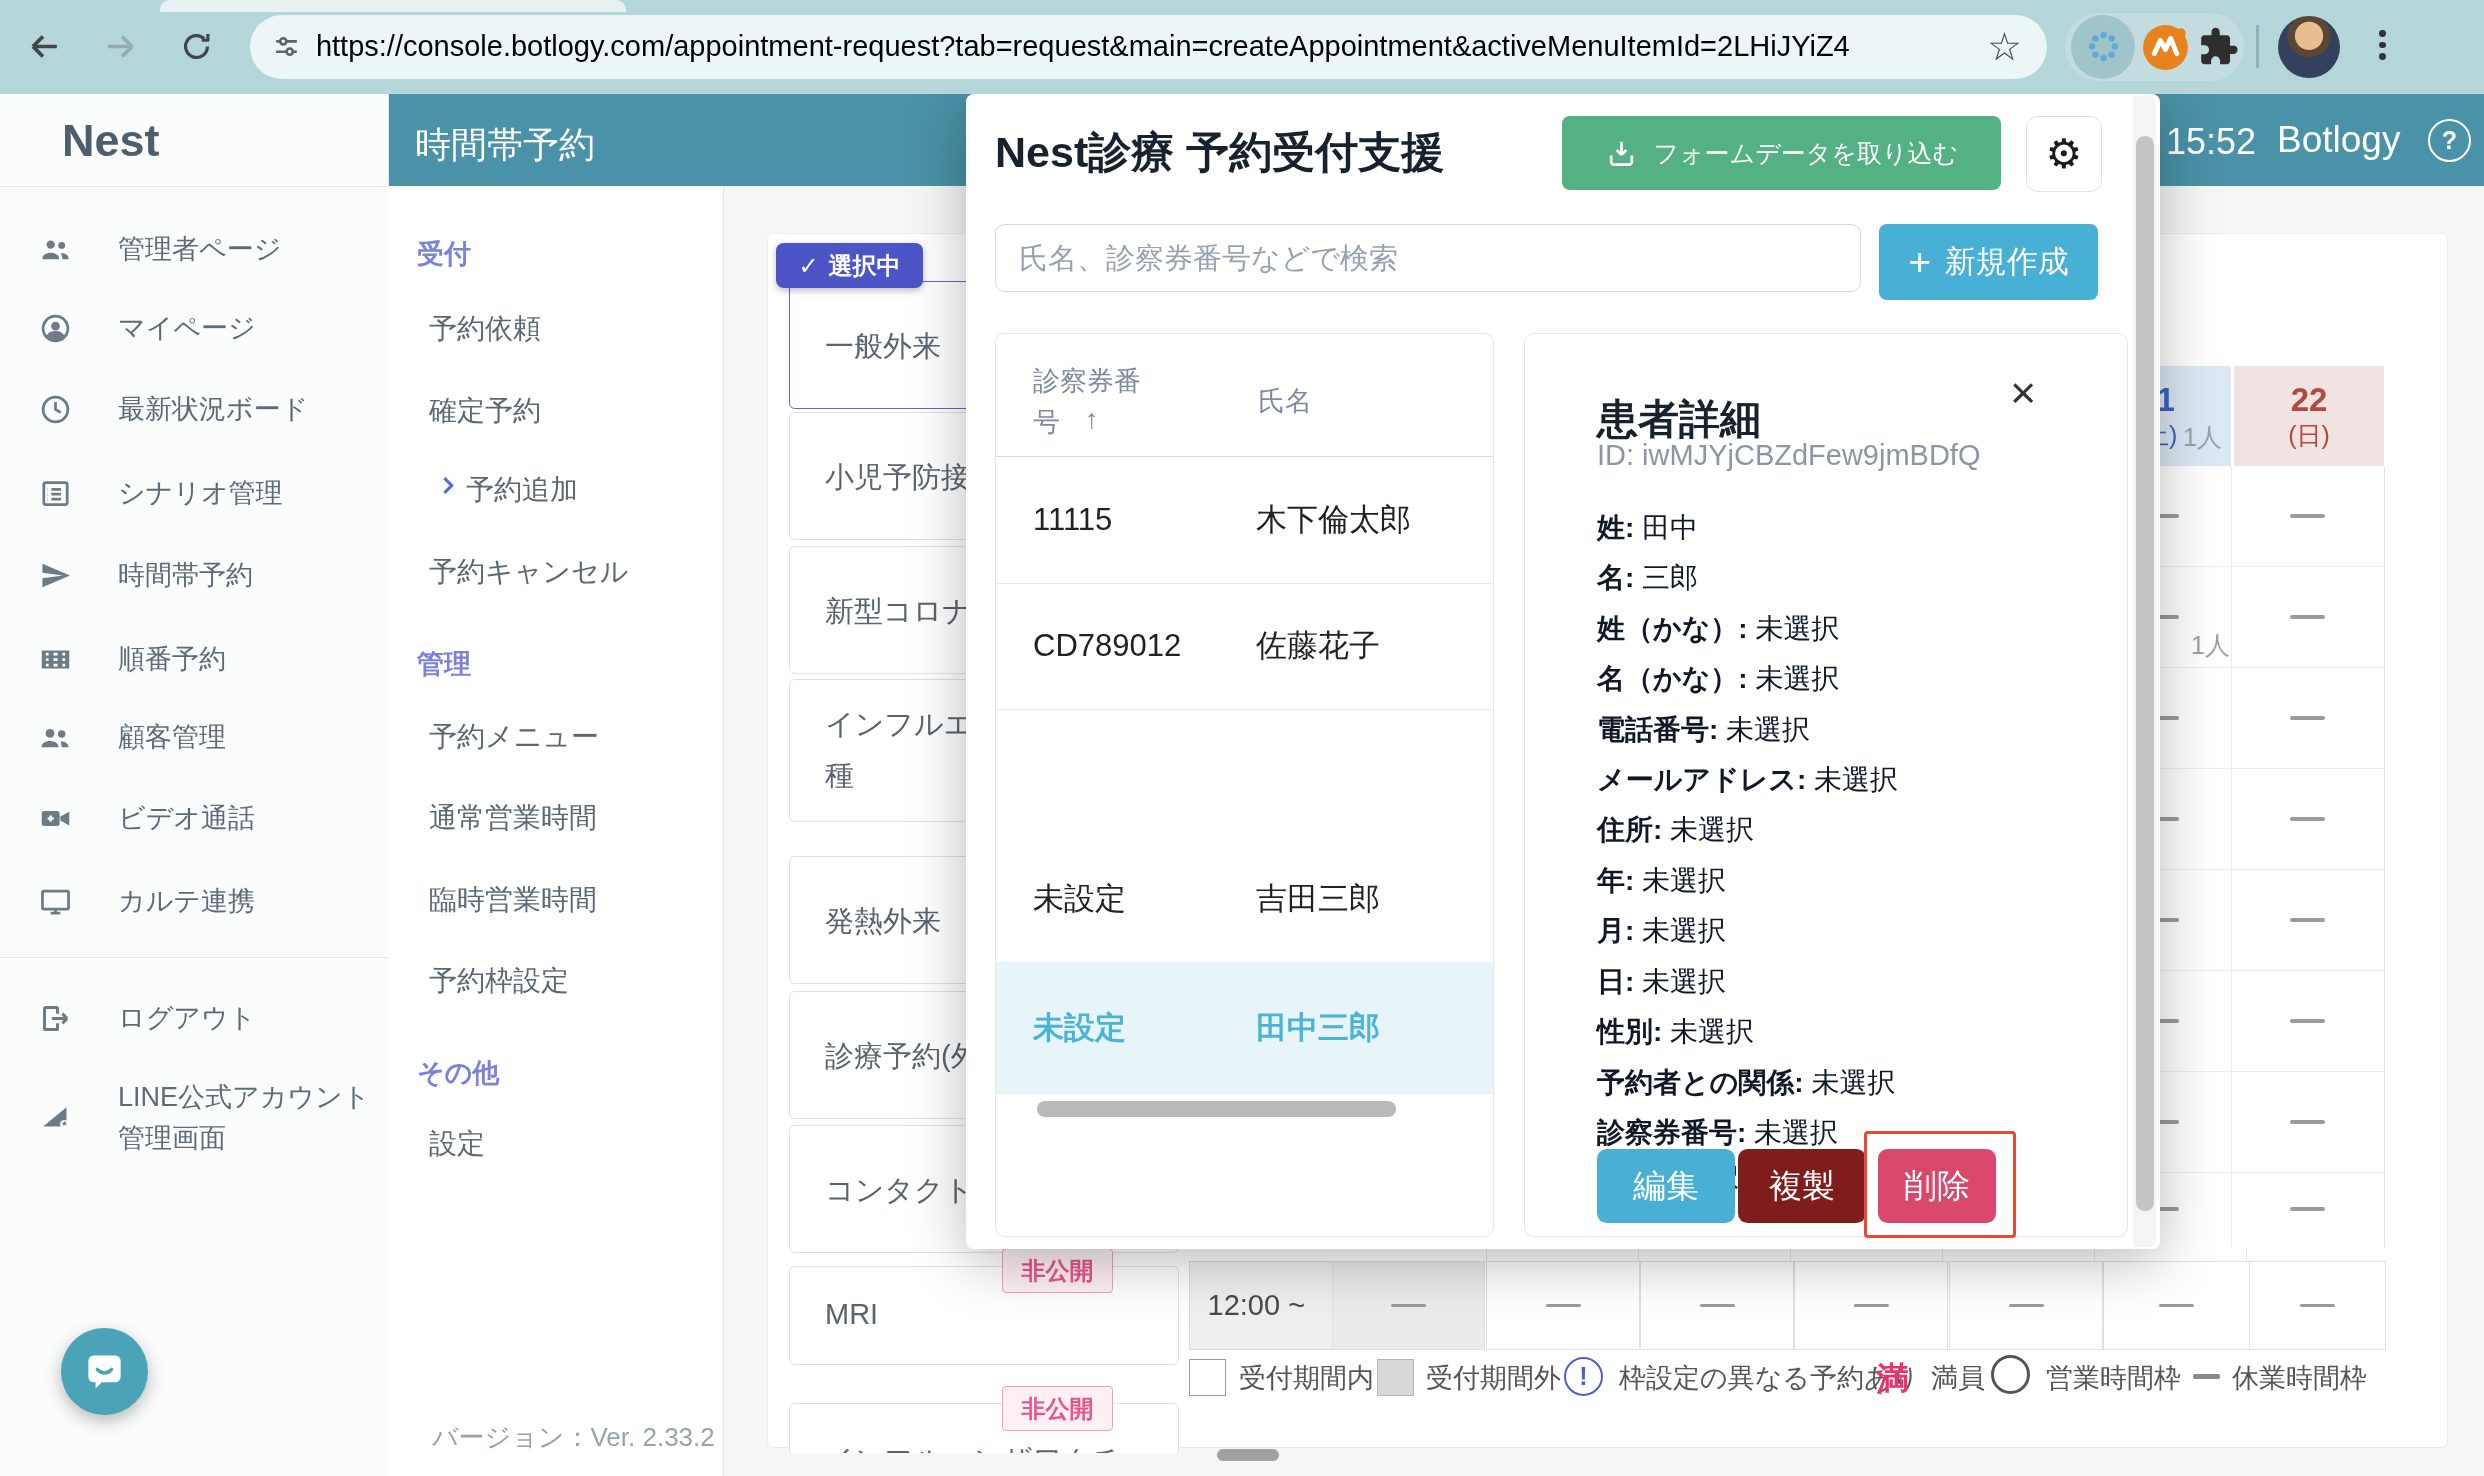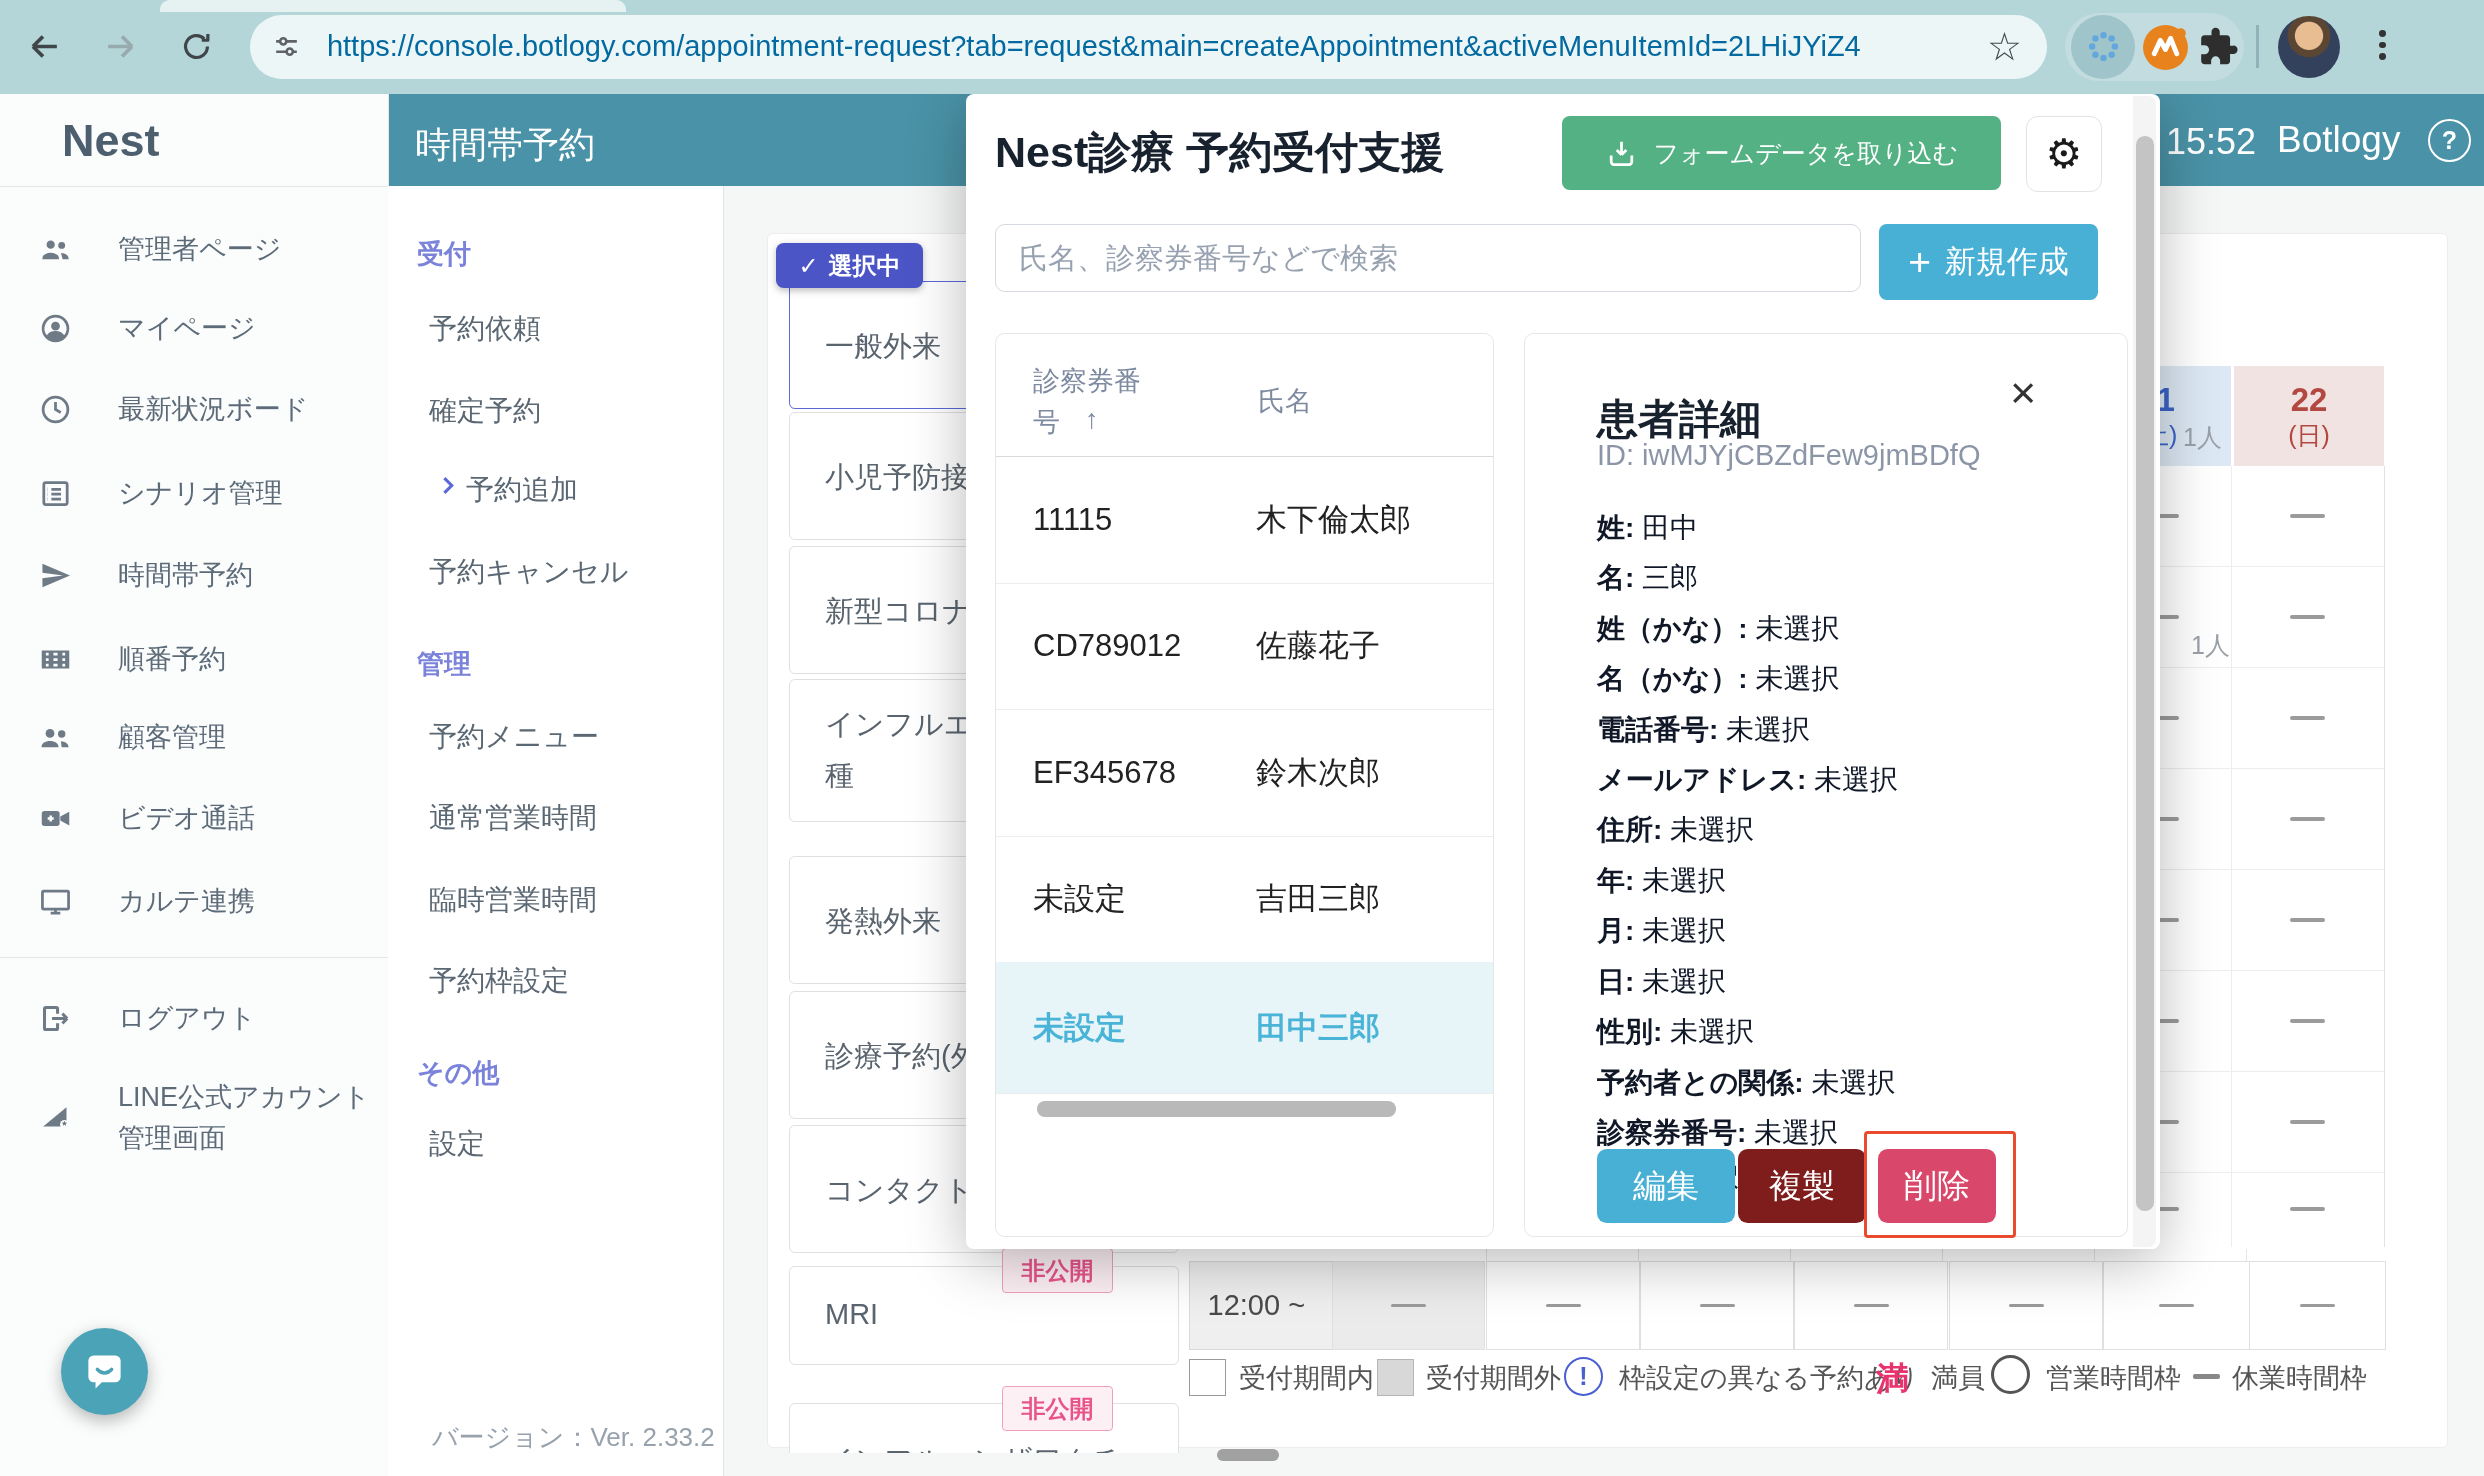--- a/index.html
+++ b/index.html
@@ -4,21 +4,21 @@
 <style>
   html,body{margin:0;padding:0;}
   body{width:2484px;height:1477px;overflow:hidden;font-family:"Liberation Sans","DejaVu Sans",sans-serif;background:#f5f6f6;position:relative;}
   .abs{position:absolute;}
   svg{display:block;}
   
   .chrome{left:0;top:0;width:2484px;height:94px;background:#b5d6d9;z-index:30;}
   .tabhint{left:160px;top:0;width:466px;height:11.6px;background:#e6f2f2;border-radius:9.7px 9.7px 0 0;}
   .navbtn{top:23px;width:47px;height:47px;display:flex;align-items:center;justify-content:center;}
   .urlpill{left:250px;top:14.6px;width:1797px;height:64px;background:#edf6f6;border-radius:32px;display:flex;align-items:center;}
-  .urltext{font-size:29px;color:#0369a1;white-space:nowrap;overflow:hidden;margin-left:11px;}
+  .urltext{font-size:29px;color:#000000;white-space:nowrap;overflow:hidden;}
   .extpill{left:2065px;top:12.6px;width:179px;height:68px;background:#c2dcdf;border-radius:34px;}
   .extcircle{left:2071px;top:14.6px;width:64px;height:64px;border-radius:50%;background:#9fc5ca;display:flex;align-items:center;justify-content:center;}
   .kebab{left:2379px;top:25px;width:7.8px;height:43px;}
   .kebab i{display:block;width:6.8px;height:6.8px;border-radius:50%;background:#333;margin:4.9px 0;}
   .avatar{left:2278px;top:15.5px;width:62px;height:62px;border-radius:50%;background:radial-gradient(circle at 50% 32%,#e9bd92 0 26%,#5a4632 28% 40%,#33415d 42% 100%);}
   
   .appheader{left:388px;top:94px;width:2096px;height:92px;background:#4a92a7;z-index:5;}
   .appheader .htxt{color:#fff;font-size:36px;}
   .helpcircle{width:39px;height:39px;border:2.9px solid #fff;border-radius:50%;color:#fff;font-size:25px;font-weight:bold;display:flex;align-items:center;justify-content:center;}
   
@@ -381,24 +381,20 @@
   <div style="position:absolute;left:0;top:122px;width:100%;height:1px;background:#d9d9d9;"></div>
 
   <div class="prow" style="top:123px;">
     <span class="c1">11115</span>
       <span class="c2">木下倫太郎</span>
     </div>
   <div class="prow" style="top:249px;">
     <span class="c1">CD789012</span>
       <span class="c2">佐藤花子</span>
     </div>
-  <div class="prow" style="top:376px;">
-    <span class="c1">EF345678</span>
-      <span class="c2">鈴木次郎</span>
-    </div>
   <div class="prow" style="top:502px;">
     <span class="c1">未設定</span>
       <span class="c2">吉田三郎</span>
     </div>
   <div class="prow sel" style="top:628px;">
     <span class="c1">未設定</span>
       <span class="c2">田中三郎</span>
     </div>
   <div class="hscroll"></div>
 </div>

